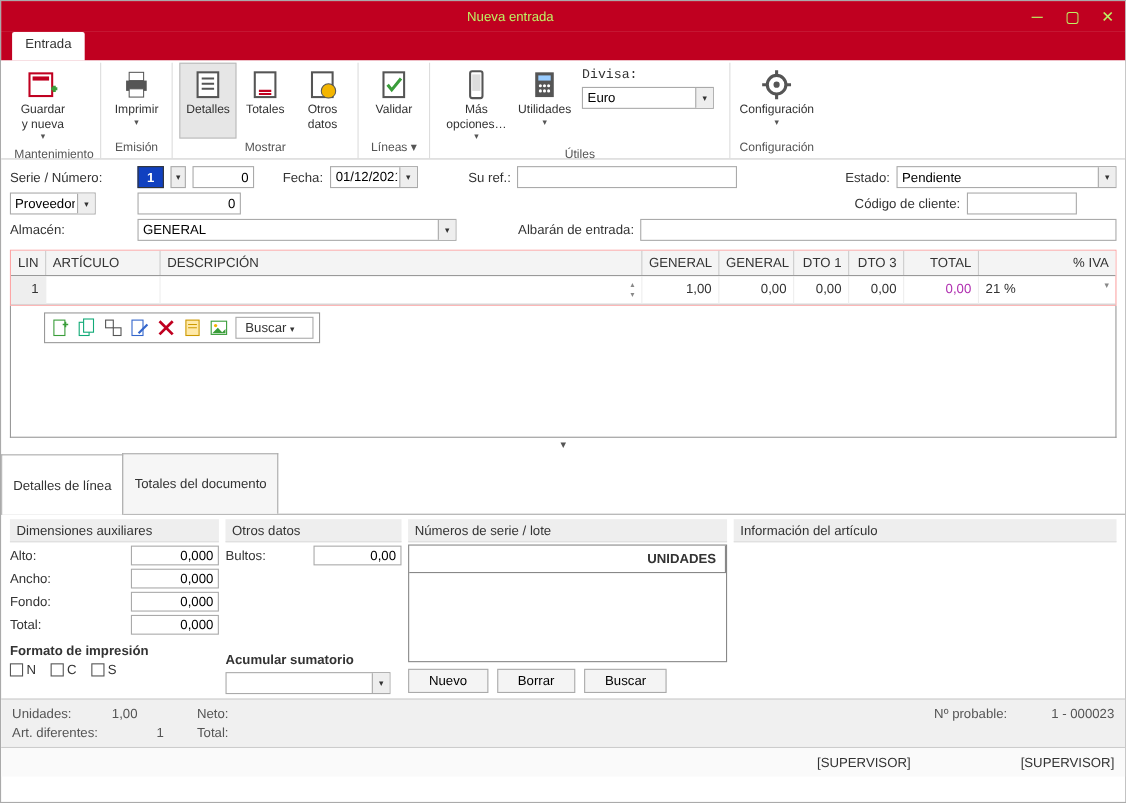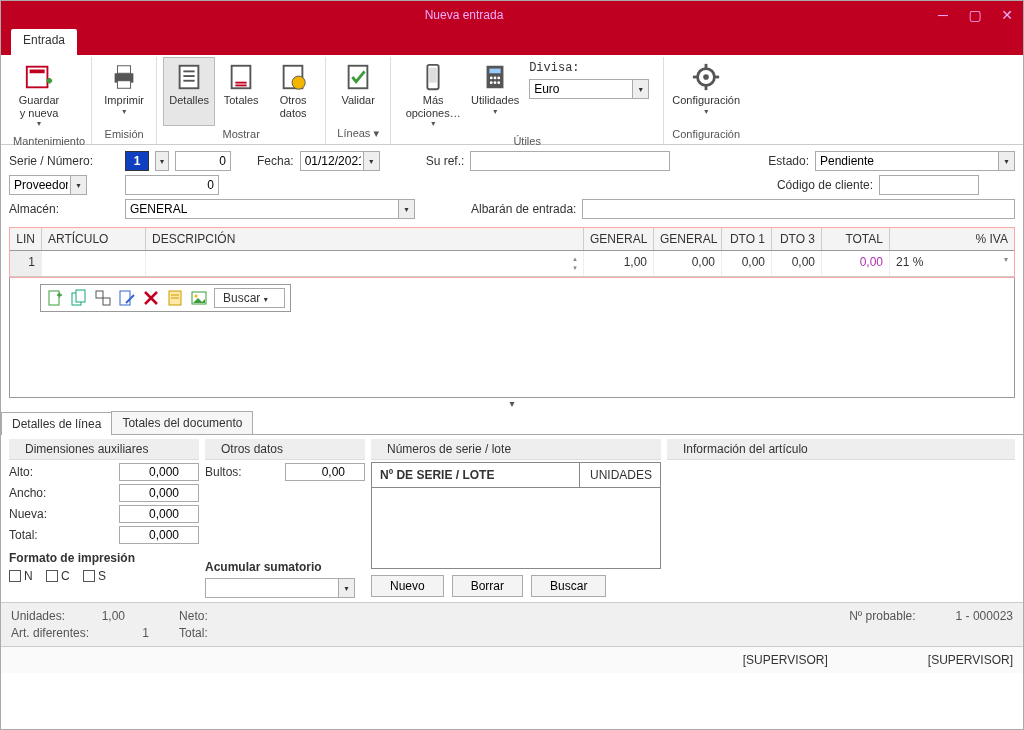--- a/index.html
+++ b/index.html
@@ -1,19 +1,19 @@
 <!DOCTYPE html>
 <html><head>
 <meta charset="utf-8">
 <style>
 * { box-sizing: border-box; margin: 0; padding: 0; font-family: "Segoe UI", Tahoma, sans-serif; }
 body { background: #fff; width: 1024px; height: 730px; overflow: hidden; font-size: 12px; color: #333; border: 1px solid #aaa; }
 
 
-.titlebar { background: #c00020; height: 28px; display: flex; align-items: center; color: #f0abfc; }
+.titlebar { background: #c00020; height: 28px; display: flex; align-items: center; color: #bef264; }
 .titlebar .title { flex: 1; text-align: center; font-size: 12px; }
 .titlebar .controls { display: flex; }
 .titlebar .controls div { width: 32px; height: 28px; display:flex; align-items:center; justify-content:center; font-size:14px; cursor:pointer; }
 
 
 .ribbon-tabs { background: #c00020; height: 26px; display:flex; padding-left:10px; }
 .ribbon-tab { background:#fff; color:#333; padding:4px 12px 4px 12px; border-radius:2px 2px 0 0; font-size:12px; }
 
 
 .ribbon { background:#fff; border-bottom:1px solid #ccc; height:90px; display:flex; padding:2px 6px 0 6px; }
@@ -59,30 +59,30 @@
 .grid-toolbar { border:1px solid #999; margin:6px 30px; display:inline-flex; align-items:center; padding:3px 5px; gap:6px; }
 .grid-toolbar .ticon { width:18px; height:18px; cursor:pointer; display:flex;align-items:center;justify-content:center;}
 .grid-toolbar .buscar { border:1px solid #aaa; padding:2px 16px 2px 8px; font-size:12px; cursor:pointer; position:relative; }
 .grid-area-fill { height:120px; margin:0 8px; border:1px solid #999; border-top:none; }
 
 
 .collapse-row { text-align:center; font-size:10px; color:#555; cursor:pointer; }
 
 
 .detail-tabs { display:flex; border-bottom:1px solid #aaa; margin-top:2px; }
-.detail-tab { padding:4px 10px; border:1px solid #aaa; border-bottom:none; margin-right:-1px; font-size:12px; background:#f6f6f6; cursor:pointer; }
+.detail-tab { padding:20px 10px; border:1px solid #aaa; border-bottom:none; margin-right:-1px; font-size:12px; background:#f6f6f6; cursor:pointer; }
 .detail-tab.active { background:#fff; position:relative; top:1px; }
 
 
 .detail-body { display:flex; padding:4px 8px 4px 8px; gap:6px; }
 .panel { flex-shrink:0; }
-.panel-head { background:#eee; padding:3px 16px; font-size:12px; border-bottom:1px solid #ddd; }
+.panel-head { background:#eee; padding:3px 6px; font-size:12px; border-bottom:1px solid #ddd; }
 .dimfield { display:flex; align-items:center; justify-content:space-between; margin:3px 0; }
 .dimfield label{font-size:12px;}
-.dimfield input{width:80px;text-align:right;border:1px solid #aaa;height:18px;font-size:12px;padding:0 19px;}
+.dimfield input{width:80px;text-align:right;border:1px solid #aaa;height:18px;font-size:12px;padding:0 4px;}
 .chk { display:inline-flex; align-items:center; gap:3px; margin-right:10px; font-size:12px;}
 .chk .box{width:12px;height:12px;border:1px solid #555;}
 
 .serial-table { border:1px solid #888; margin-top:2px; }
 .serial-table .sh { display:flex; border-bottom:1px solid #888; }
 .serial-table .sh div { padding:5px 8px; font-size:12px; }
 .serial-table .sh div:first-child{flex:1;font-weight:bold;border-right:1px solid #888;}
 .serial-table .body { height:80px; }
 .serial-btns { display:flex; gap:8px; margin-top:6px; }
 .serial-btns button { border:1px solid #aaa; background:#f4f4f4; padding:3px 18px; font-size:12px; cursor:pointer; }
@@ -385,21 +385,21 @@
     <div class="panel-head">Dimensiones auxiliares</div>
     <div class="dimfield">
         <label>Alto:</label>
         <input value="0,000" style="">
       </div>
     <div class="dimfield">
         <label>Ancho:</label>
         <input value="0,000" style="">
       </div>
     <div class="dimfield">
-        <label>Nueva:</label>
+        <label>Fondo:</label>
         <input value="0,000" style="">
       </div>
     <div class="dimfield">
         <label>Total:</label>
         <input value="0,000" style="">
       </div>
     <div class="panel-head" style="font-weight:bold;background:#fff;border:none;padding:4px 0">Formato de impresión</div>
     <div>
       <span class="chk">
           <span class="box"></span>
@@ -427,21 +427,20 @@
     <div class="combo">
         <input class="txt" style="width: 150px;">
         <div class="arrow">▾</div>
       </div>
   </div>
 
   <div class="panel" style="width:290px">
     <div class="panel-head">Números de serie / lote</div>
     <div class="serial-table">
       <div class="sh">
-        <div>Nº DE SERIE / LOTE</div>
         <div style="text-align:right;width:80px">UNIDADES</div>
       </div>
       <div class="body"></div>
     </div>
     <div class="serial-btns">
       <button>Nuevo</button>
       <button>Borrar</button>
       <button>Buscar</button>
     </div>
   </div>

